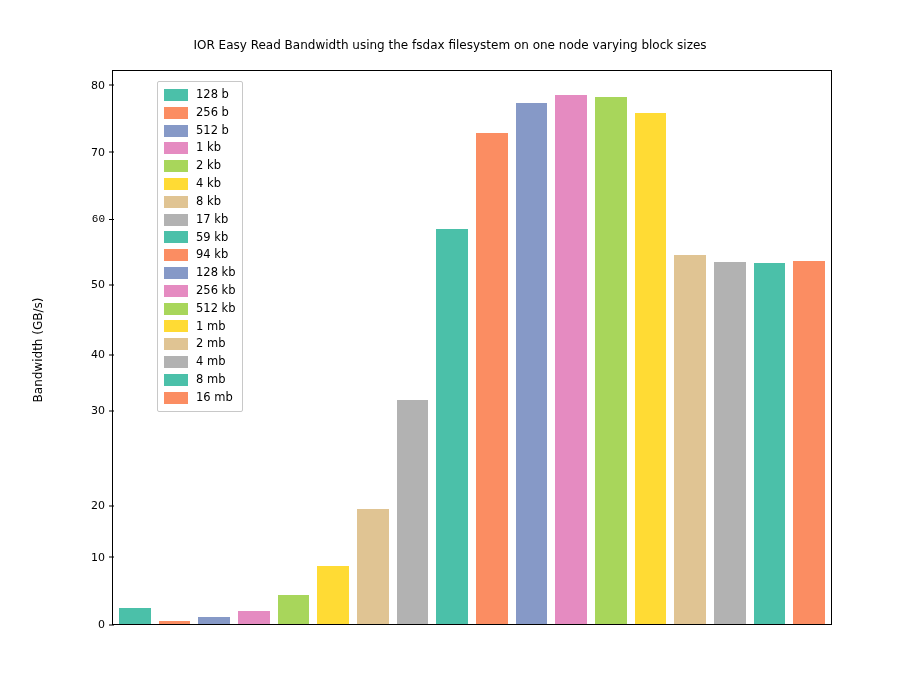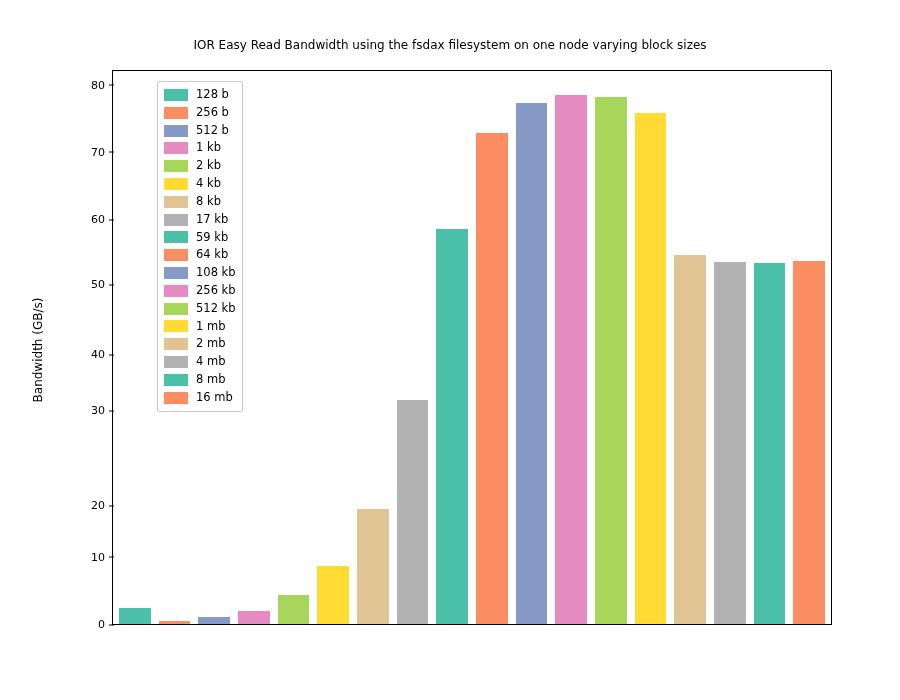--- a/index.html
+++ b/index.html
@@ -165,25 +165,25 @@
         <div class="legend-row">
           <div class="legend-swatch" style="background: rgb(178, 178, 178);"></div>
           <span>17 kb</span>
         </div>
         <div class="legend-row">
           <div class="legend-swatch" style="background: rgb(75, 192, 169);"></div>
           <span>59 kb</span>
         </div>
         <div class="legend-row">
           <div class="legend-swatch" style="background: rgb(251, 141, 98);"></div>
-          <span>64 kb</span>
+          <span>94 kb</span>
         </div>
         <div class="legend-row">
           <div class="legend-swatch" style="background: rgb(134, 153, 199);"></div>
-          <span>108 kb</span>
+          <span>128 kb</span>
         </div>
         <div class="legend-row">
           <div class="legend-swatch" style="background: rgb(229, 139, 193);"></div>
           <span>256 kb</span>
         </div>
         <div class="legend-row">
           <div class="legend-swatch" style="background: rgb(168, 214, 91);"></div>
           <span>512 kb</span>
         </div>
         <div class="legend-row">
@@ -207,17 +207,17 @@
           <span>16 mb</span>
         </div>
       </div>
 
   <div class="ytick" style="bottom: 0px;">0</div>
       <div class="ytick" style="bottom: 67.439px;">10</div>
       <div class="ytick" style="bottom: 119px;">20</div>
       <div class="ytick" style="bottom: 214px;">30</div>
       <div class="ytick" style="bottom: 269.756px;">40</div>
       <div class="ytick" style="bottom: 340px;">50</div>
-      <div class="ytick" style="bottom: 404.634px;">60</div>
+      <div class="ytick" style="bottom: 404.634px; font-family: Liberation Mono, monospace;">60</div>
       <div class="ytick" style="bottom: 472.073px;">70</div>
       <div class="ytick" style="bottom: 539.512px;">80</div>
     </div>
 </div>
 
 </body></html>

